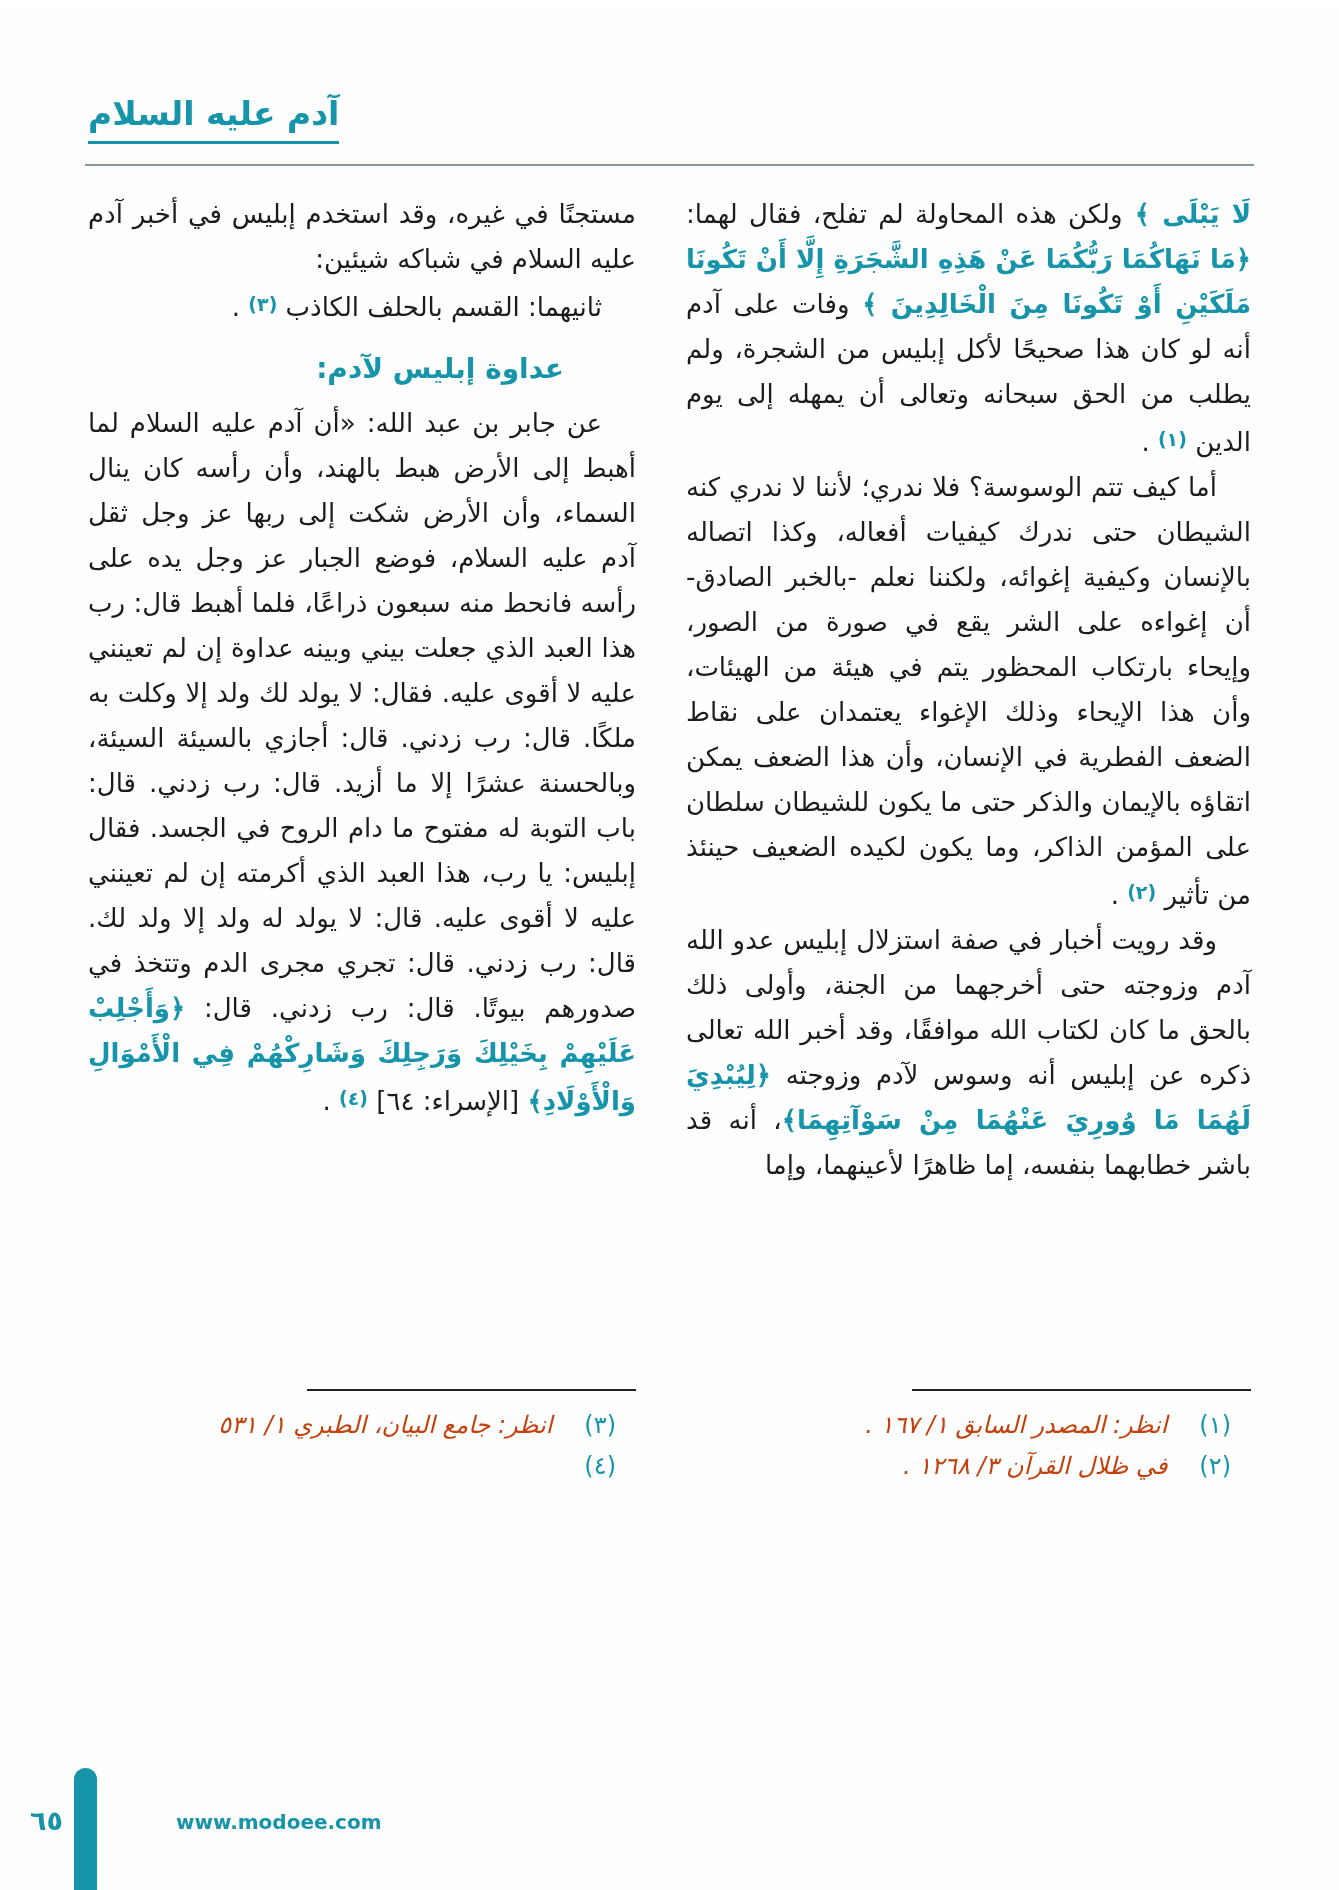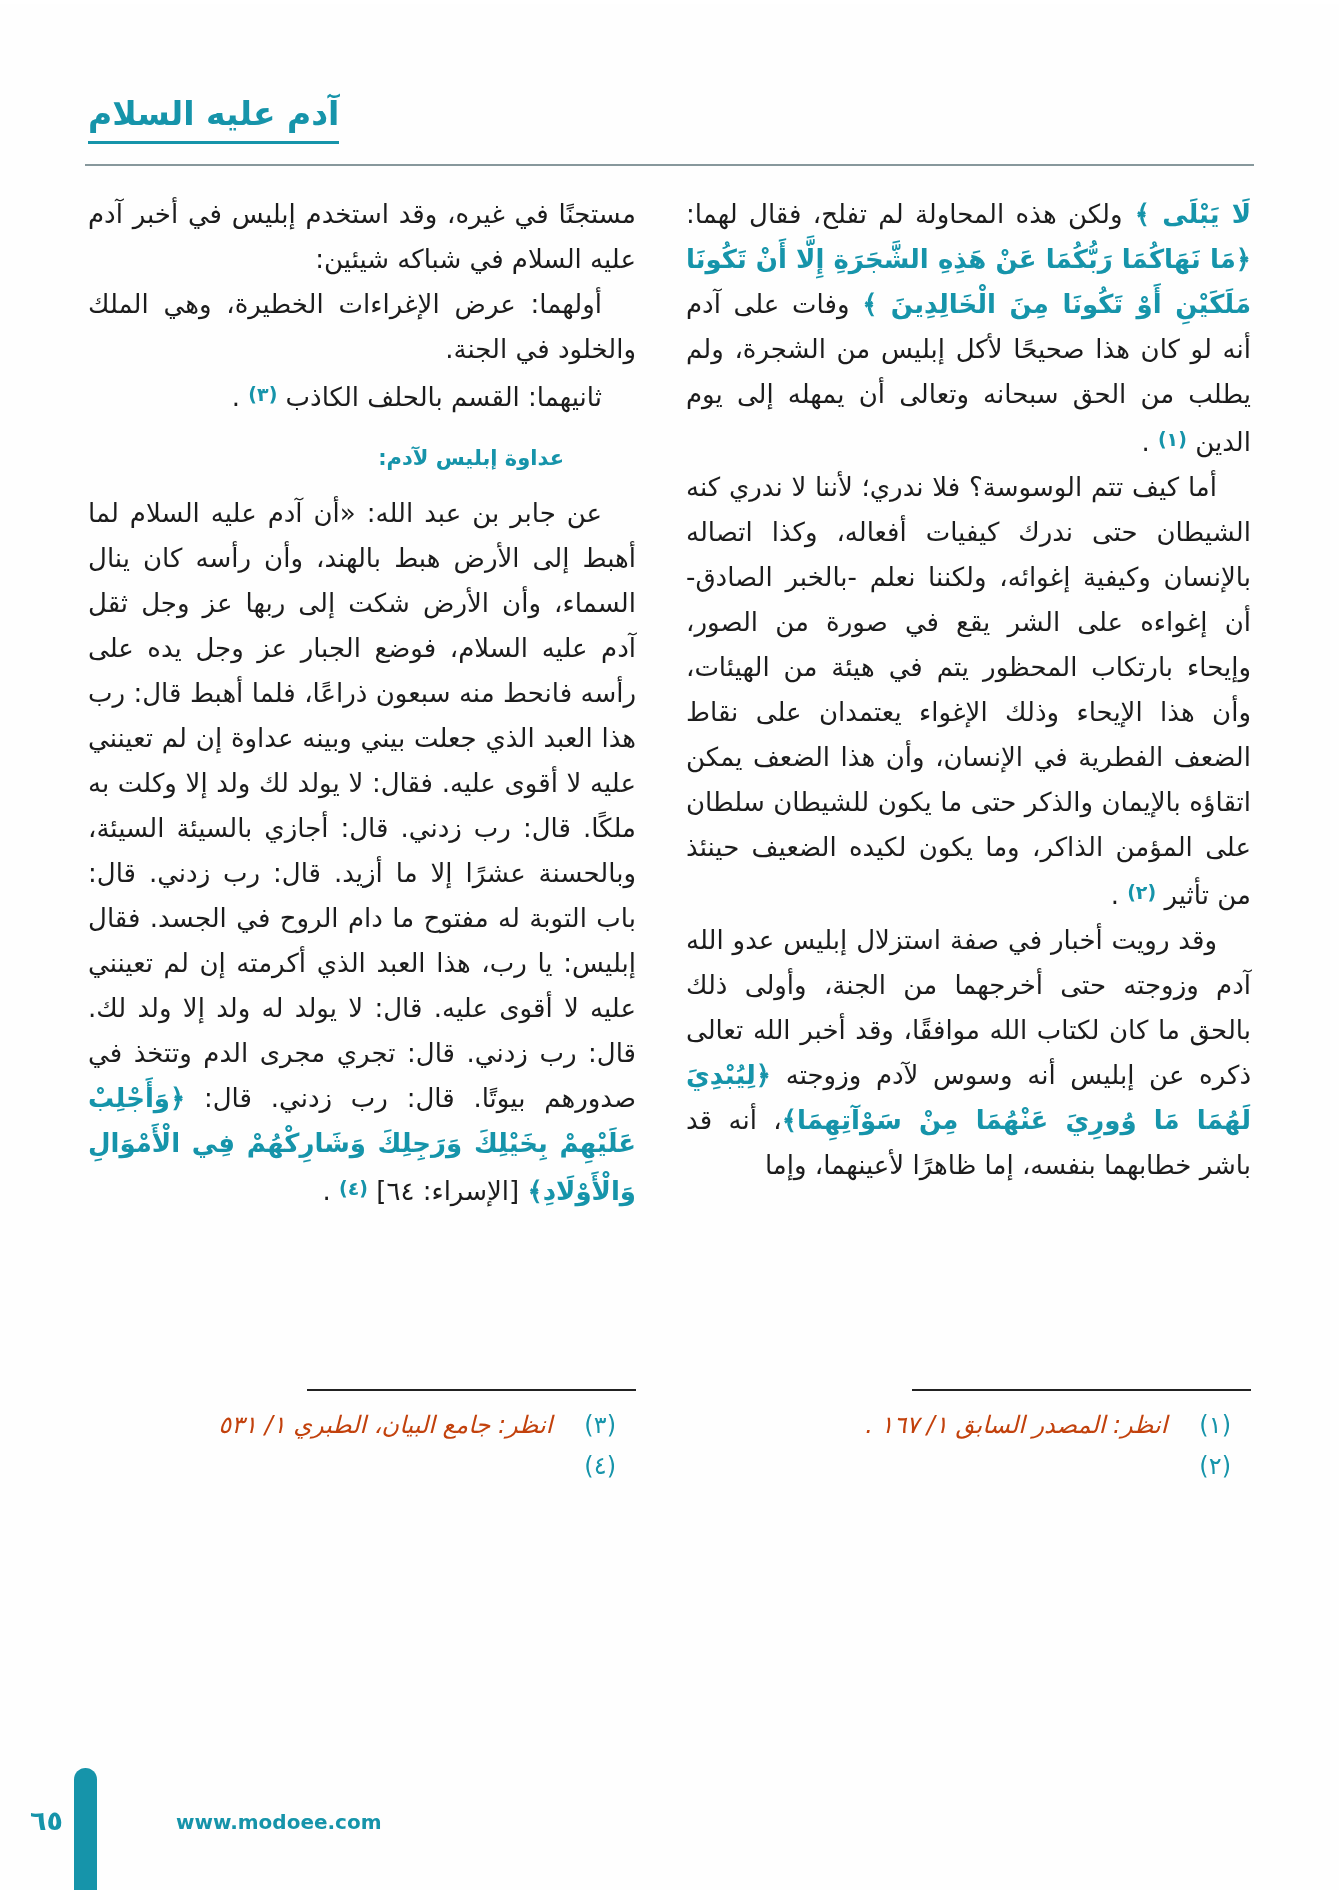--- a/index.html
+++ b/index.html
@@ -26,21 +26,21 @@
   .col { display:flex; flex-direction:column; }
   .col-right { width:565px;gap:39px; }
   .col-left  { width:548px; }
   .col-body { font-size:26px; line-height:45px; text-align:justify; }
   .para { text-indent:34px; }
   .para.noindent { text-indent:0; }
   .n { color:#1c1c1c; }
   .quran { color:var(--accent); font-weight:bold; }
   .ref { color:var(--accent); font-size:19px; vertical-align:5px; font-weight:bold; }
   .section-heading {
-    color:var(--accent); font-size:21px; font-weight:bold;
+    color:var(--accent); font-size:28px; font-weight:bold;
     margin:16px 0 10px; padding-right:72px; text-indent:0;
   }
   .footnotes { margin-top:auto; padding-top:8px; }
   .fn-rule { width:60%; height:2px; background:#222; margin-bottom:14px; }
   .fn-row {
     display:flex; gap:32px; align-items:flex-start;
     font-size:24px; line-height:41px; padding-right:20px;
   }
   .fn-num { color:var(--accent); flex:0 0 auto; }
   .fn-text { color:#c2410c;font-style:italic; }
@@ -76,29 +76,29 @@
         </div>
       <div class="footnotes">
         <div class="fn-rule"></div>
         <div id="fn-right">
             <div class="fn-row">
               <span class="fn-num">(١)</span>
               <span class="fn-text">انظر: المصدر السابق ١/ ١٦٧ .</span>
             </div>
             <div class="fn-row">
               <span class="fn-num">(٢)</span>
+              <span class="fn-text">في ظلال القرآن ٣/ ١٢٦٨ .</span>
             </div>
           </div>
       </div>
     </section>
 
     <section class="col col-left">
       <div class="col-body" id="col-left-body">
           <p class="para noindent"><span class="n">مستجنًا في غيره، وقد استخدم إبليس في أخبر آدم عليه السلام في شباكه شيئين:</span></p>
-          <p class="para"><span class="n">أولهما: عرض الإغراءات الخطيرة، وهي الملك والخلود في الجنة.</span></p>
           <p class="para"><span class="n">ثانيهما: القسم بالحلف الكاذب </span><span class="ref">(٣)</span><span class="n"> .</span></p>
           <h3 class="section-heading">عداوة إبليس لآدم:</h3>
           <p class="para"><span class="n">عن جابر بن عبد الله: «أن آدم عليه السلام لما أهبط إلى الأرض هبط بالهند، وأن رأسه كان ينال السماء، وأن الأرض شكت إلى ربها عز وجل ثقل آدم عليه السلام، فوضع الجبار عز وجل يده على رأسه فانحط منه سبعون ذراعًا، فلما أهبط قال: رب هذا العبد الذي جعلت بيني وبينه عداوة إن لم تعينني عليه لا أقوى عليه. فقال: لا يولد لك ولد إلا وكلت به ملكًا. قال: رب زدني. قال: أجازي بالسيئة السيئة، وبالحسنة عشرًا إلا ما أزيد. قال: رب زدني. قال: باب التوبة له مفتوح ما دام الروح في الجسد. فقال إبليس: يا رب، هذا العبد الذي أكرمته إن لم تعينني عليه لا أقوى عليه. قال: لا يولد له ولد إلا ولد لك. قال: رب زدني. قال: تجري مجرى الدم وتتخذ في صدورهم بيوتًا. قال: رب زدني. قال: </span><span class="quran">﴿وَأَجْلِبْ عَلَيْهِمْ بِخَيْلِكَ وَرَجِلِكَ وَشَارِكْهُمْ فِي الْأَمْوَالِ وَالْأَوْلَادِ﴾</span><span class="n"> [الإسراء: ٦٤] </span><span class="ref">(٤)</span><span class="n"> .</span></p>
         </div>
       <div class="footnotes">
         <div class="fn-rule"></div>
         <div id="fn-left">
             <div class="fn-row">
               <span class="fn-num">(٣)</span>
               <span class="fn-text">انظر: جامع البيان، الطبري ١/ ٥٣١</span>

